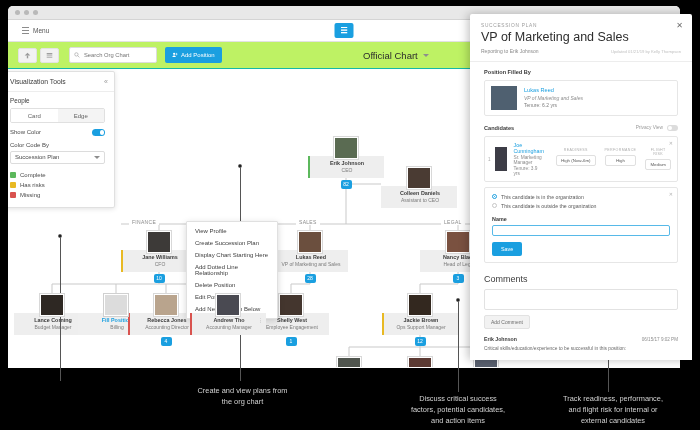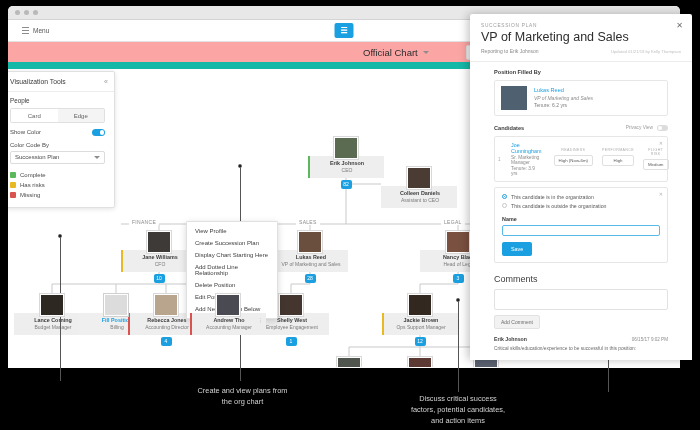--- a/index.html
+++ b/index.html
@@ -34,22 +34,22 @@
   .menu-label { font-size: 6.5px; color:#555; }
   .brand {
     position:absolute; left:50%; transform:translateX(-50%);
     width: 19px; height: 15px; background:#1a9fe0; border-radius:2px;
     display:flex; align-items:center; justify-content:center;
   }
   .brand .glyph { color:#fff; font-size:8px; font-weight:bold; line-height:1;}
 
   
   .toolbar {
-    height: 27px; background:#fca5a5; border-bottom:7px solid #14b8a6;
-    display:flex; align-items:center; padding: 0 10px; position:relative;justify-content:flex-end;
+    height: 27px; background:#bef264; border-bottom:1px solid #14b8a6;
+    display:flex; align-items:center; padding: 0 10px; position:relative;
   }
   .tbtn {
     width:19px; height:15px; background:#f2f2f2; border:1px solid #e2e2e2;
     border-radius:2px; display:flex;align-items:center;justify-content:center;
     margin-right:3px;
   }
   .tbtn svg { display:block; }
   .searchbox {
     margin-left: 7px; width: 88px; height: 16px; border:1px solid #dcdcdc;
     border-radius:2px; display:flex; align-items:center; padding-left:4px; gap:4px;
@@ -152,21 +152,21 @@
     position:absolute; left: 470px; top: 14px; width: 222px; height: 346px;
     background:#fff; box-shadow: -2px 0 10px rgba(0,0,0,.25); z-index: 60;
     overflow:hidden; border-radius:2px 2px 0 0;
   }
   .dr-head { padding: 9px 11px 7px; border-bottom:1px solid #ededed; position:relative;}
   .eyebrow { font-size:4.8px; color:#9b9b9b; letter-spacing:.7px; }
   .dr-title { font-size:12.5px; color:#2d2d2d; font-weight:normal; margin-top:3px; line-height:1.1;}
   .dr-sub { font-size:5px; color:#8a8a8a; margin-top:3px; }
   .dr-upd { position:absolute; right:11px; bottom:7px; font-size:4.2px; color:#c2c2c2; }
   .xclose { position:absolute; right:9px; top:8px; font-size:8px; color:#6d6d6d; line-height:1;}
-  .dr-body { padding: 7px 24px 0; }
+  .dr-body { padding: 7px 14px 0; }
   .sec-h { font-size:5.6px; font-weight:bold; color:#3a3a3a; }
   .filled {
     margin-top:5px; border:1px solid #e6e6e6; border-radius:2px;
     display:flex; gap:7px; padding: 5px 6px; align-items:center;
   }
   .filled .ph { width:26px;height:24px;background:#4f6070;background-size:cover;}
   .filled .nm { font-size:5.6px; color:#1a9fe0; }
   .filled .ttl { font-size:5px; color:#8d8d8d; font-style:italic; margin-top:1.5px;}
   .filled .ten { font-size:5px; color:#7d7d7d; margin-top:1.5px;}
   .cand-head { display:flex; align-items:center; justify-content:space-between; margin-top:9px;}
@@ -579,14 +579,17 @@
 
     <div class="stem" style="left:608px;top:172px;height:220px"></div>
     <div class="dotm" style="left:606px;top:170px"></div>
   </div>
 
   <div class="callout" style="left:160px;top:385px;width:165px;white-space:pre-line">Create and view plans from
 the org chart</div>
   <div class="callout" style="left:378px;top:393px;width:160px;white-space:pre-line">Discuss critical success
 factors, potential candidates,
 and action items</div>
+  <div class="callout" style="left:528px;top:393px;width:170px;white-space:pre-line">Track readiness, performance,
+and flight risk for internal or
+external candidates</div>
 
 </div>
 
 </body></html>

